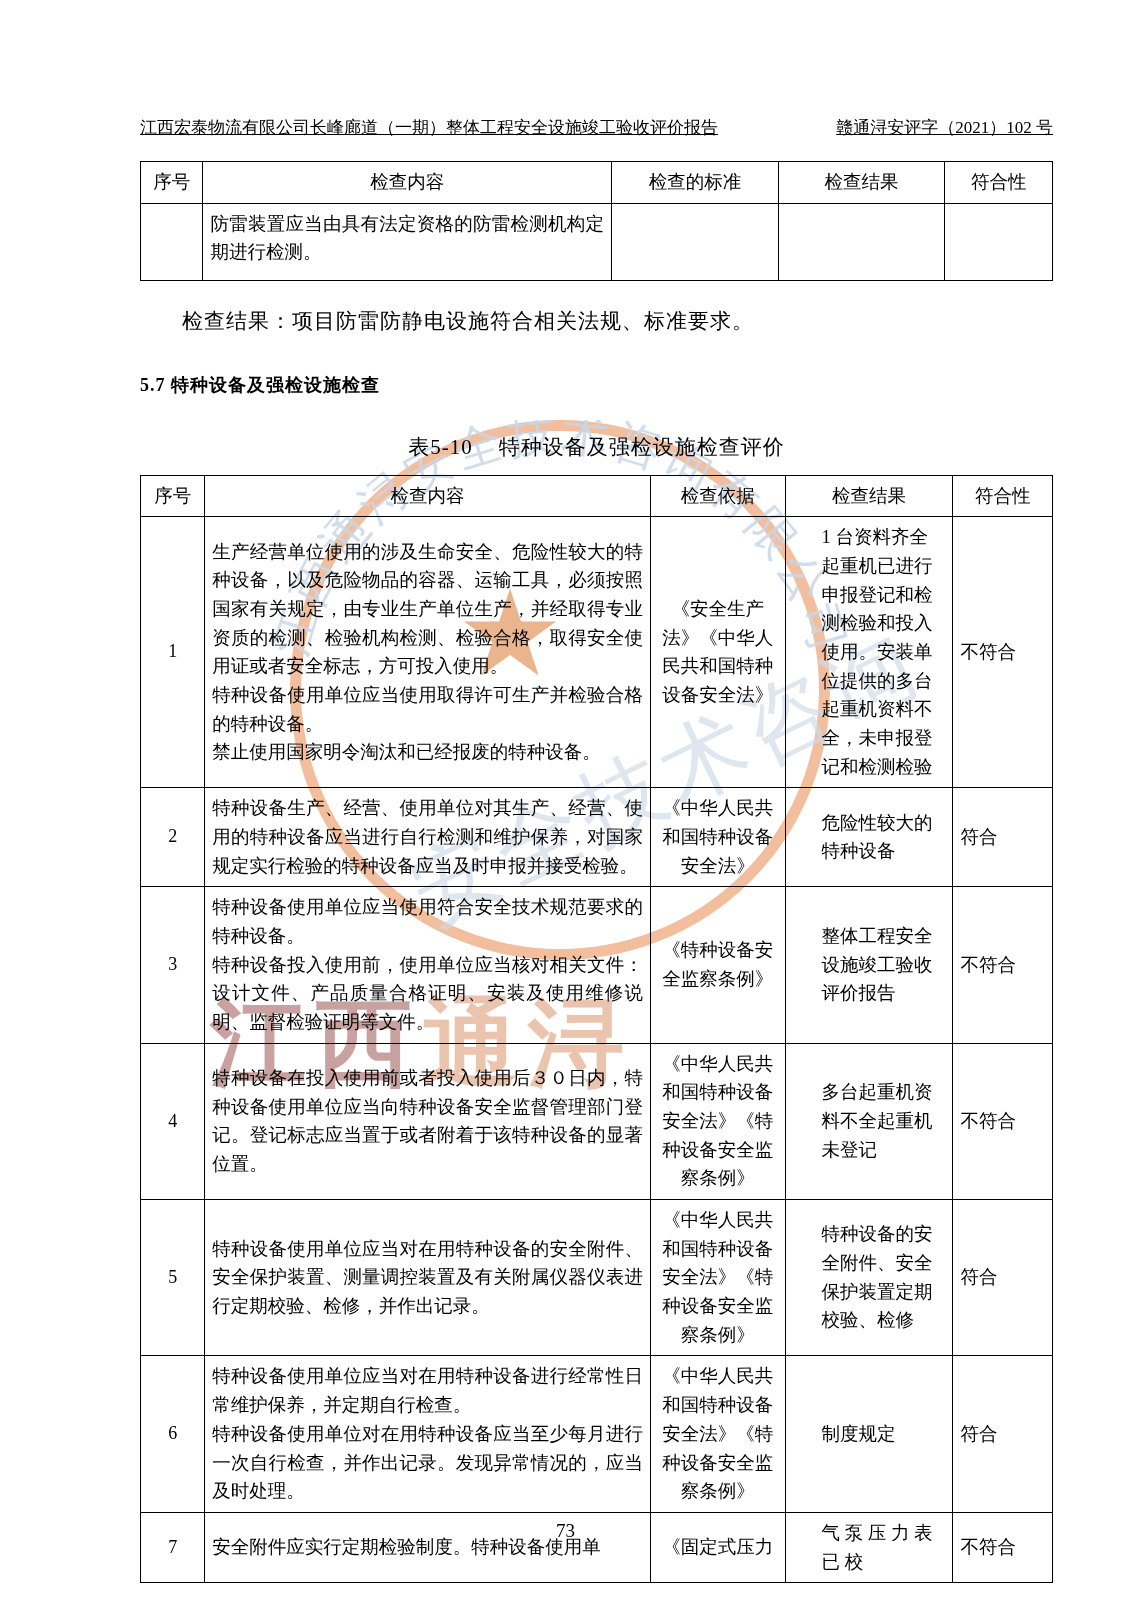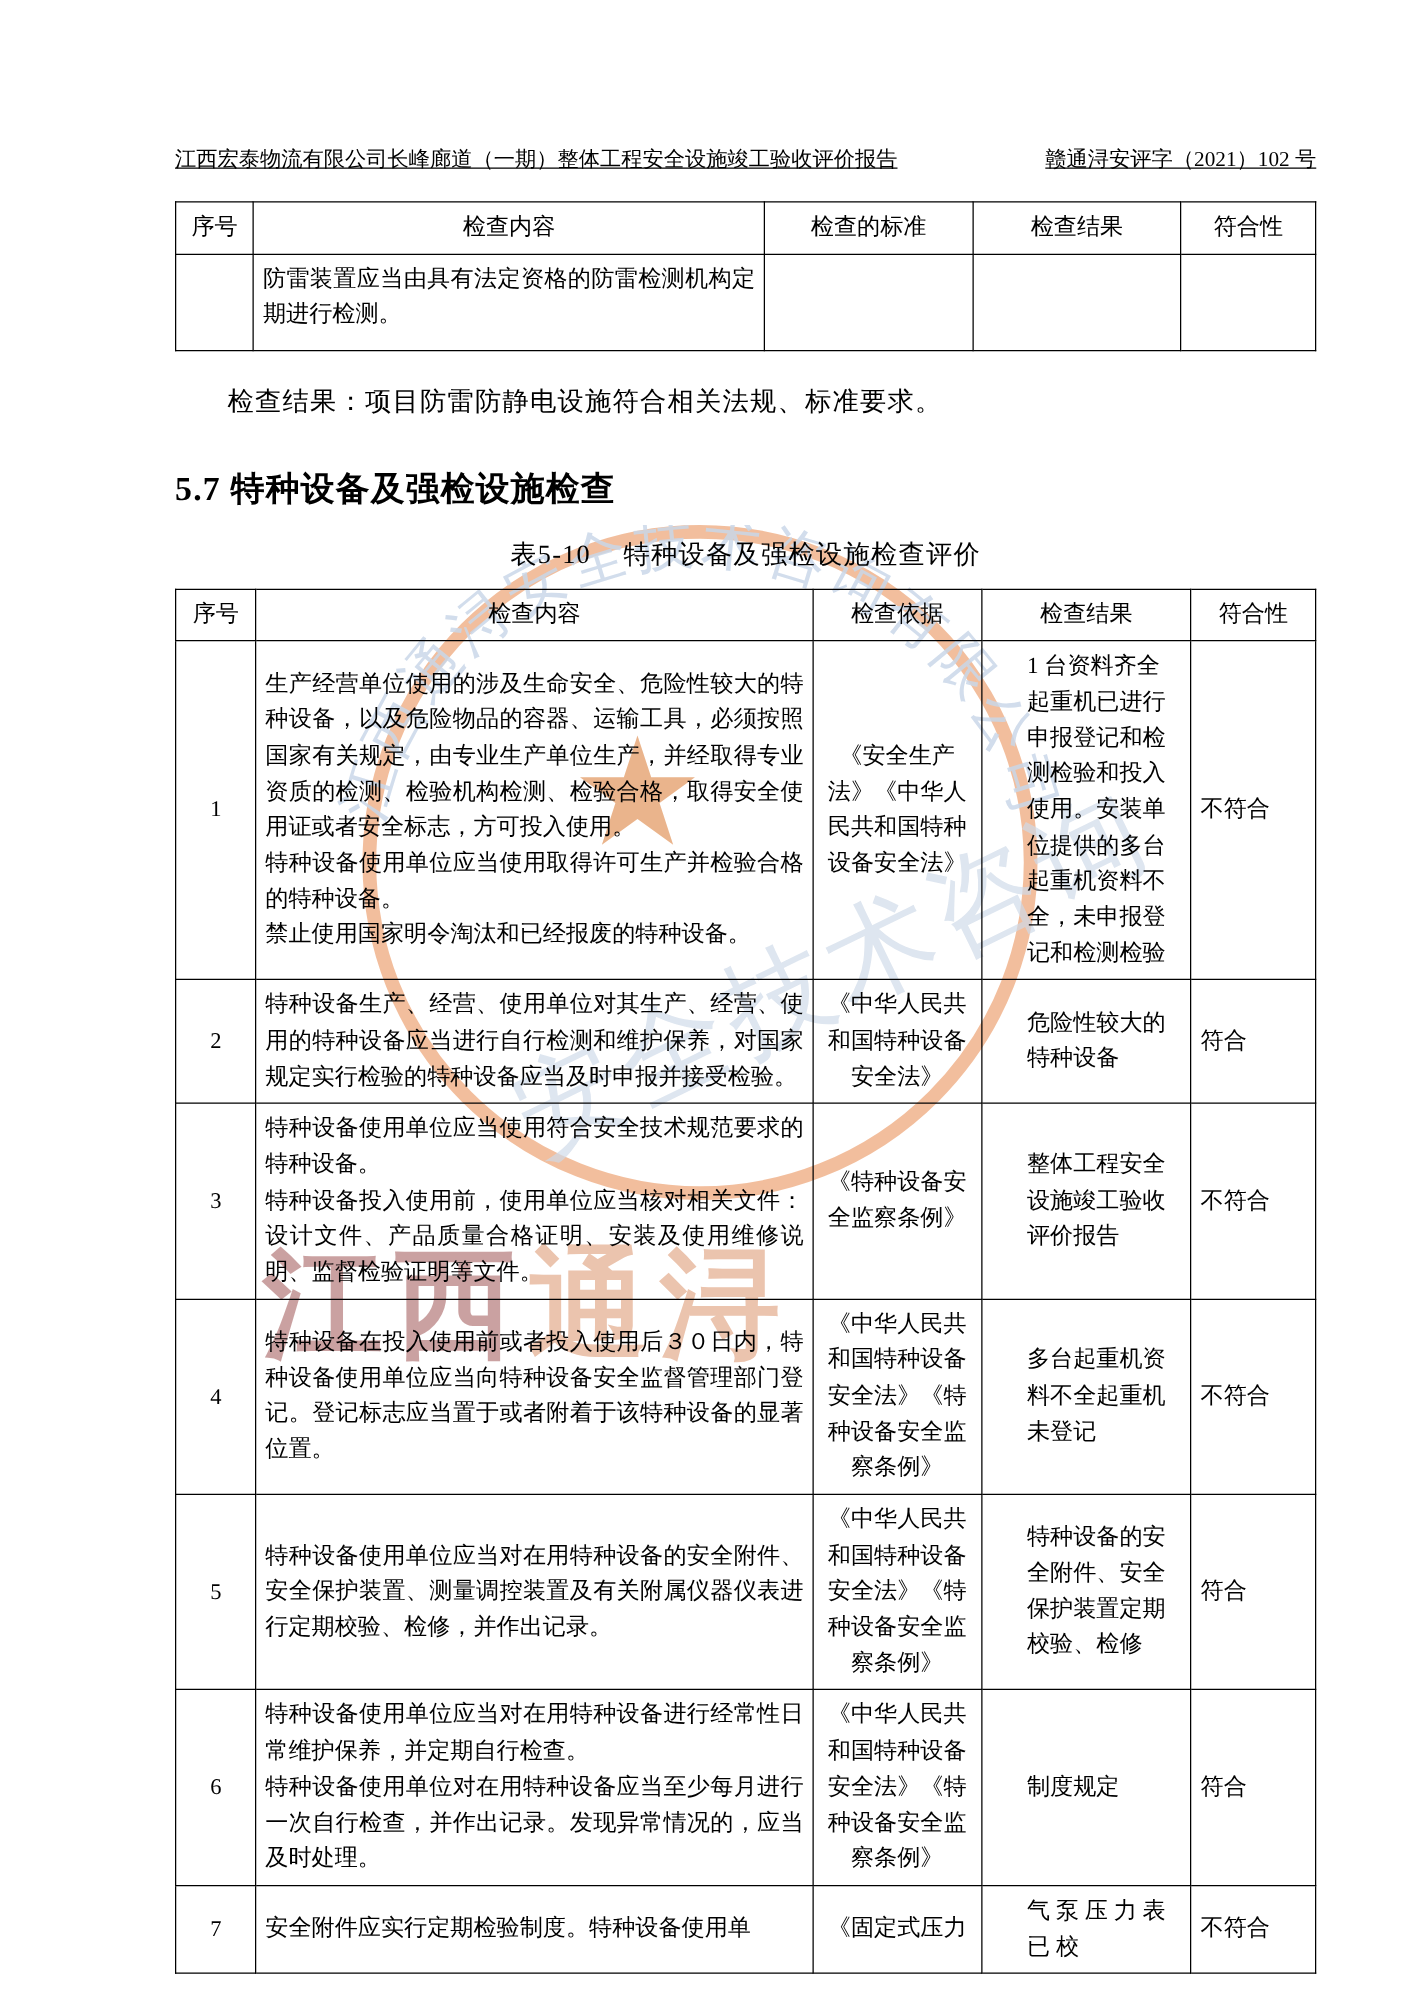--- a/index.html
+++ b/index.html
@@ -140,23 +140,23 @@
   .top-table td.body-cell { height: 64px; vertical-align: top; }
 
   .result-line {
     margin: 26px 0 0 0;
     font-size: 21px;
     text-indent: 42px;
     letter-spacing: 1px;
   }
 
   h2.section-title {
-    font-size: 27px;
+    font-size: 18px;
     font-weight: bold;
-    margin: 38px 0 20px 0;
+    margin: 38px 0 36px 0;
     letter-spacing: 1px;
   }
   .table-caption {
     text-align: center;
     font-size: 21px;
     margin: 0 0 14px 0;
     letter-spacing: 1px;
   }
   .table-caption .cap-gap { display: inline-block; width: 26px; }
 
@@ -319,13 +319,14 @@
           <td class="content">安全附件应实行定期检验制度。特种设备使用单</td>
           <td class="basis">《固定式压力</td>
           <td class="result">气 泵 压 力 表 已 校</td>
           <td class="compliance">不符合</td>
         </tr>
       </tbody>
     </table>
 
   </div>
 
+  <div class="page-number">73</div>
 </div>
 
 </body></html>

